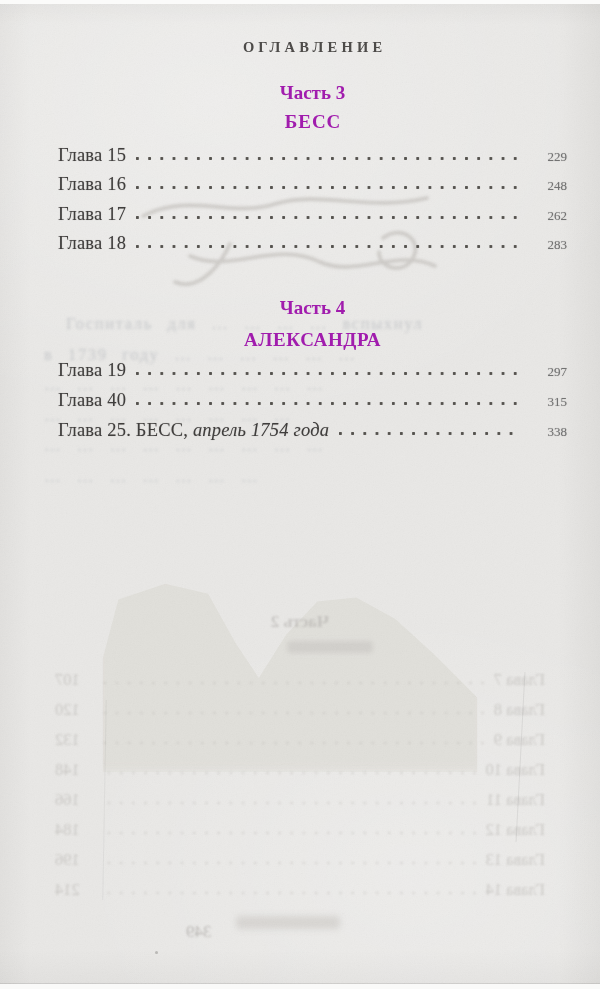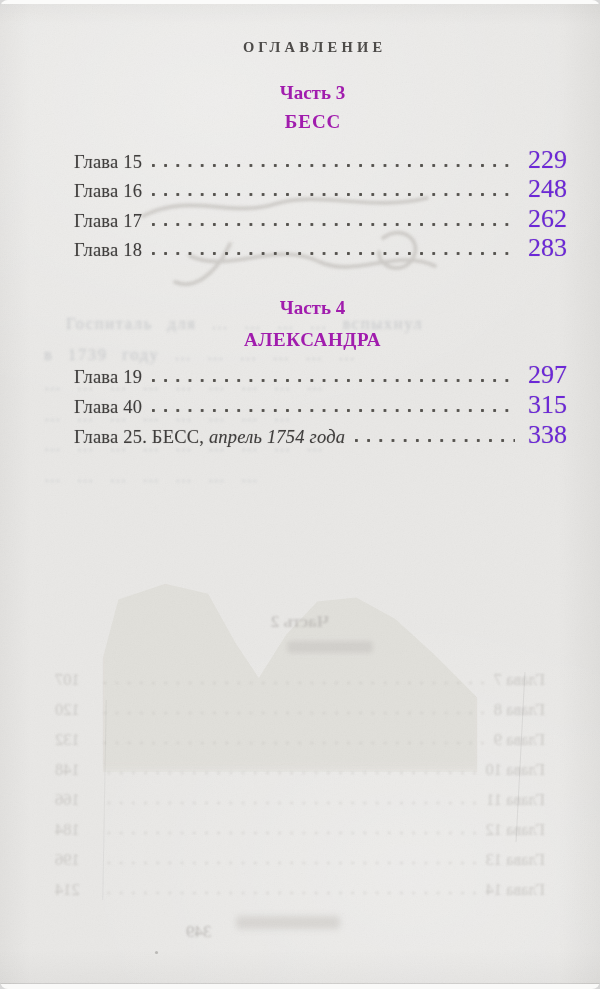--- a/index.html
+++ b/index.html
@@ -1,20 +1,19 @@
 <!DOCTYPE html>
 <html lang="ru"><head>
 <meta charset="utf-8">
 <style>
   html,body{margin:0;padding:0;background:#d8d8d8;}
   .page{
     position:relative;width:600px;height:989px;overflow:hidden;
     background:#e9e8e6;
     font-family:"Liberation Serif","DejaVu Serif",serif;
-    border-radius:8px;
   }
   
   .paper-light{
     position:absolute;inset:0;z-index:0;pointer-events:none;
     background:
       radial-gradient(120% 55% at 35% 10%, rgba(255,255,255,.28), rgba(255,255,255,0) 62%),
       radial-gradient(95% 45% at 68% 88%, rgba(255,255,255,.20), rgba(255,255,255,0) 60%),
       linear-gradient(to right, rgba(110,108,104,.06), rgba(110,108,104,0) 5%, rgba(110,108,104,0) 93%, rgba(110,108,104,.08)),
       linear-gradient(to bottom, rgba(110,108,104,.07), rgba(110,108,104,0) 2.5%, rgba(110,108,104,0) 96%, rgba(110,108,104,.06));
   }
@@ -56,26 +55,26 @@
   .abs{position:absolute;left:0;right:0;}
   .toc-header{top:39px;text-align:center;font-size:14.5px;line-height:16px;font-weight:bold;
     letter-spacing:4.2px;text-indent:4.2px;color:#4d4b49;}
   .part{text-align:center;font-weight:bold;font-size:19px;line-height:22px;color:#a21caf;}
   #part-3{top:82px;} #title-3{top:111px;letter-spacing:1px;text-indent:1px;}
   #part-4{top:297px;} #title-4{top:329px;letter-spacing:.6px;}
   #rows-1{top:145px;} #rows-1 .trow{height:29.4px;}
   #rows-2{top:360px;} #rows-2 .trow{height:30px;}
   #extras{top:463px;} #extras .trow{height:30px;margin-bottom:10px;}
   .trow{display:flex;align-items:baseline;}
-  .lbl{font-size:18.5px;color:#403e3d;white-space:pre;letter-spacing:.2px;text-shadow:0 0 1px rgba(64,62,61,.30);margin-left:16px;}
+  .lbl{font-size:18.5px;color:#403e3d;white-space:pre;letter-spacing:.2px;text-shadow:0 0 1px rgba(64,62,61,.30);}
   .lbl .it{font-style:italic;}
   .dots{flex:1;height:5px;margin:0 13px 0 10px;
     background-image:radial-gradient(circle at 1.4px 2.5px,#56534f 1.3px,rgba(86,83,79,0) 1.9px);
     background-size:12.2px 5px;background-repeat:repeat-x;}
-  .num{font-size:26px;color:#6d28d9;min-width:36px;text-align:right;text-shadow:0 0 1px rgba(61,59,58,.30);}
+  .num{font-size:13px;color:#737373;min-width:36px;text-align:right;text-shadow:0 0 1px rgba(61,59,58,.30);}
 
   .grain{position:absolute;inset:0;z-index:4;opacity:.055;mix-blend-mode:multiply;pointer-events:none;}
 </style>
 </head>
 <body>
 
 <div class="page">
   <div class="paper-light"></div>
 
   <svg class="ghost ghost-script" viewBox="0 0 330 115">

